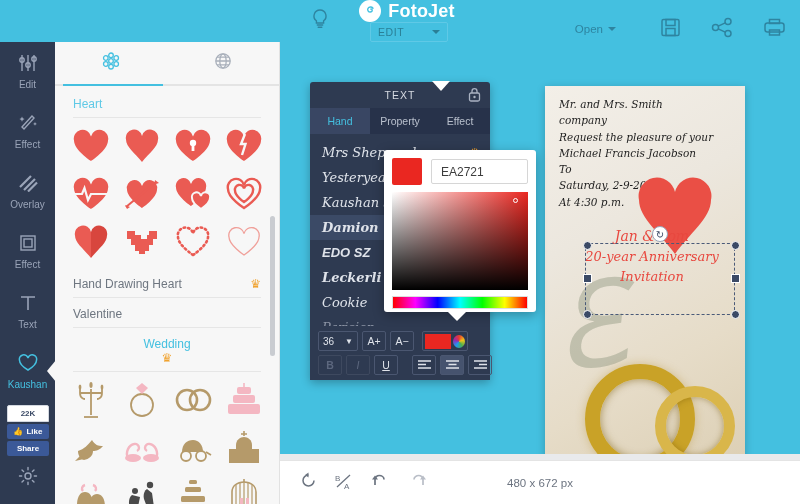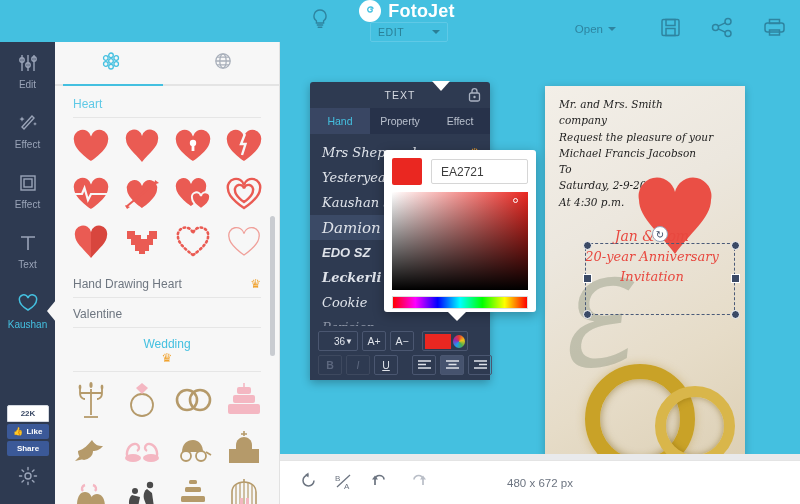--- a/index.html
+++ b/index.html
@@ -209,21 +209,21 @@
     white-space: nowrap; overflow: hidden;
   }
   .fontrow.sel { background: #3b4a66; }
   .tp-tools {
     position: absolute; left: 0; bottom: 0; width: 180px; height: 54px;
     background: #2e3a51; padding: 3px 8px;
   }
   .tr1, .tr2 { display: flex; align-items: center; gap: 4px; height: 24px; }
   .sizebox {
     width: 40px; height: 20px; border: 1px solid #4b5771; border-radius: 2px;
-    display: flex; align-items: center; justify-content: flex-end;
+    display: flex; align-items: center; justify-content: space-between;
     padding: 0 4px; color: #dfe3ea; font-size: 10px;
   }
   .tbtn {
     min-width: 24px; height: 20px; border: 1px solid #4b5771; border-radius: 2px;
     display: flex; align-items: center; justify-content: center;
     color: #dfe3ea; font-size: 10.5px;
   }
   .tbtn.dim { color: #5c677e; border-color: #3e495f; }
   .tbtn.on { background: #46536e; }
   .swatch-wrap {
@@ -369,20 +369,28 @@
       <span>
         <svg width="20" height="18" viewBox="0 0 20 18" aria-hidden="true">
           <path d="M14 2l-10 11 2 2 10-11z" fill="none" stroke="currentColor" stroke-width="1.4"></path>
           <path d="M4 2.5l.8 1.8 1.8.8-1.8.8L4 7.7l-.8-1.8L1.4 5.1l1.8-.8z" fill="currentColor"></path>
           <path d="M17 8l.6 1.3 1.3.6-1.3.6-.6 1.3-.6-1.3-1.3-.6 1.3-.6z" fill="currentColor"></path>
         </svg>
       </span>
       <span class="lbl">Effect</span>
     </div>
 
+    <div class="rail-item">
+      <span>
+        <svg width="20" height="18" viewBox="0 0 20 18" aria-hidden="true">
+          <path d="M2 13L13 2M6 16L17 5M10 17.5L19 8.5" stroke="currentColor" stroke-width="2.2"></path>
+        </svg>
+      </span>
+      <span class="lbl">Overlay</span>
+    </div>
 
     <div class="rail-item">
       <span>
         <svg width="20" height="18" viewBox="0 0 20 18" aria-hidden="true">
           <rect x="3" y="2" width="14" height="14" fill="none" stroke="currentColor" stroke-width="1.4"></rect>
           <rect x="6" y="5" width="8" height="8" fill="none" stroke="currentColor" stroke-width="1.4"></rect>
         </svg>
       </span>
       <span class="lbl">Effect</span>
     </div>
@@ -726,21 +734,21 @@
         <span>Mrs Sheppards</span>
         <span class="crown">♛</span>
       </div>
       <div class="fontrow">
         <span>Yesteryear</span>
       </div>
       <div class="fontrow">
         <span>Kaushan Script</span>
       </div>
       <div class="fontrow sel">
-        <span style="font-weight:normal;font-size:15px;">Damion</span>
+        <span style="font-weight:bold;font-size:13px;">Damion</span>
       </div>
       <div class="fontrow">
         <span style="font-weight:bold;font-family:'Liberation Sans',sans-serif;">EDO SZ</span>
       </div>
       <div class="fontrow">
         <span style="font-weight:bold;">Leckerli One</span>
       </div>
       <div class="fontrow">
         <span>Cookie</span>
       </div>

